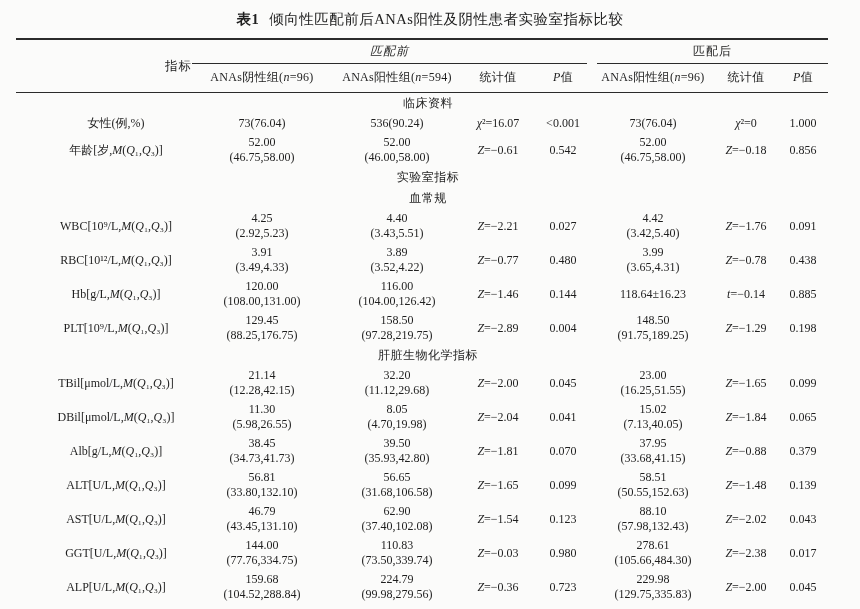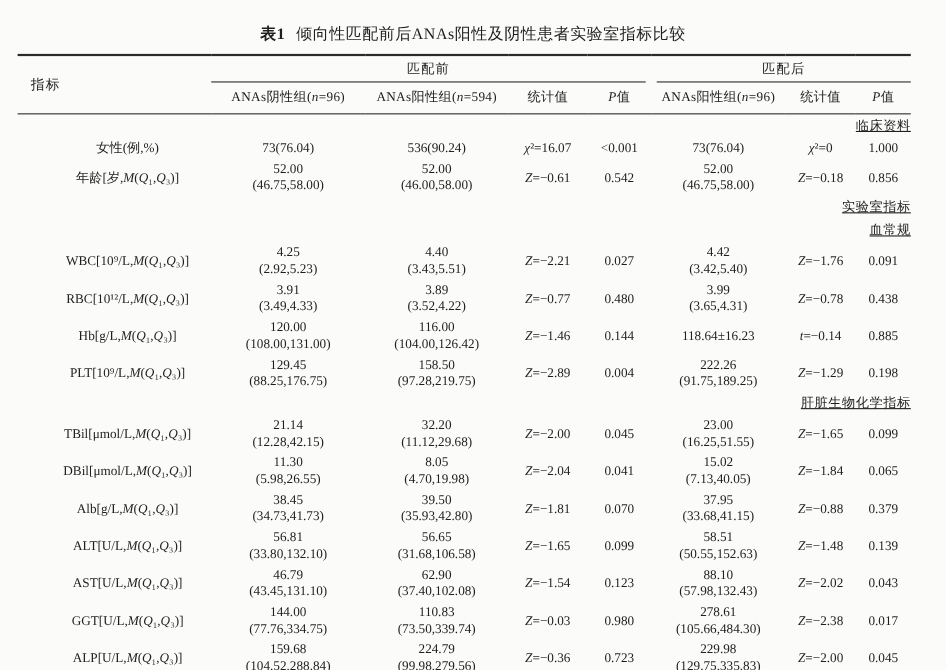--- a/index.html
+++ b/index.html
@@ -3,21 +3,21 @@
 <meta charset="utf-8">
 <style>
   html,body{margin:0;padding:0;}
   body{
     width:860px;height:609px;
     background:#fbfbfa;
     color:#1e1e1e;
     font-family:"Liberation Serif","DejaVu Serif",serif;
     overflow:hidden;
   }
-  .page{width:860px;height:609px;box-sizing:border-box;padding-top:19px;}
+  .page{width:860px;height:609px;box-sizing:border-box;padding-top:8px;}
   .title{
     text-align:center;
     font-size:14.5px;
     padding:2px 0 9px 0;
     letter-spacing:.5px;
   }
   .title .tnum{font-weight:bold;margin-right:10px;}
   table{
     table-layout:fixed;
     width:812px;
@@ -28,43 +28,42 @@
     font-size:12px;
   }
   th{font-weight:normal;padding:0;}
   td{padding:0;}
   .spanner{
     text-align:center;
     padding:3px 0 3px 0;
     border-bottom:1.2px solid #2b2b2b;
     letter-spacing:1px;
   }
-  .g-pre .spanner{margin-right:5px;}
+  .g-pre .spanner{margin-right:5px;font-style:italic;}
   .g-post .spanner{margin-left:5px;}
   .hdr2 th{
     border-bottom:1.2px solid #2b2b2b;
     text-align:center;
     padding:5px 0 6px 0;
     letter-spacing:.3px;
   }
   th.indicator{
-    text-align:left;
+    text-align:right;
     padding-left:12px;
     vertical-align:middle;
     border-bottom:1.2px solid #2b2b2b;
     letter-spacing:1px;
     font-size:12.5px;
   }
   tbody td{vertical-align:middle;line-height:15px;}
   td.section-label{
-    text-align:right;
+    text-align:center;
     padding:2px 0 2px 12px;
     letter-spacing:.5px;
     height:17px;
-    text-decoration:underline;
   }
   td.row-label{
     text-align:center;
     padding:2px 0 2px 24px;
     white-space:nowrap;
   }
   td.cell{
     text-align:center;
     white-space:pre-line;
     padding:2px 0;
@@ -184,21 +183,21 @@
           <td class="cell" data-name="p-post-cell">0.885</td>
         </tr>
         <tr data-name="table-row">
           <td class="row-label" data-name="row-label">PLT[10⁹/L,<i>M</i>(<i>Q</i>₁,<i>Q</i>₃)]</td>
           <td class="cell" data-name="neg-pre-cell">129.45
 (88.25,176.75)</td>
           <td class="cell" data-name="pos-pre-cell">158.50
 (97.28,219.75)</td>
           <td class="cell" data-name="stat-pre-cell"><i>Z</i>=−2.89</td>
           <td class="cell" data-name="p-pre-cell">0.004</td>
-          <td class="cell" data-name="pos-post-cell">222.26
+          <td class="cell" data-name="pos-post-cell">148.50
 (91.75,189.25)</td>
           <td class="cell" data-name="stat-post-cell"><i>Z</i>=−1.29</td>
           <td class="cell" data-name="p-post-cell">0.198</td>
         </tr>
         <tr data-name="section-row">
           <td colspan="8" class="section-label" data-name="section-label">肝脏生物化学指标</td>
         </tr>
         <tr data-name="table-row">
           <td class="row-label" data-name="row-label">TBil[μmol/L,<i>M</i>(<i>Q</i>₁,<i>Q</i>₃)]</td>
           <td class="cell" data-name="neg-pre-cell">21.14

